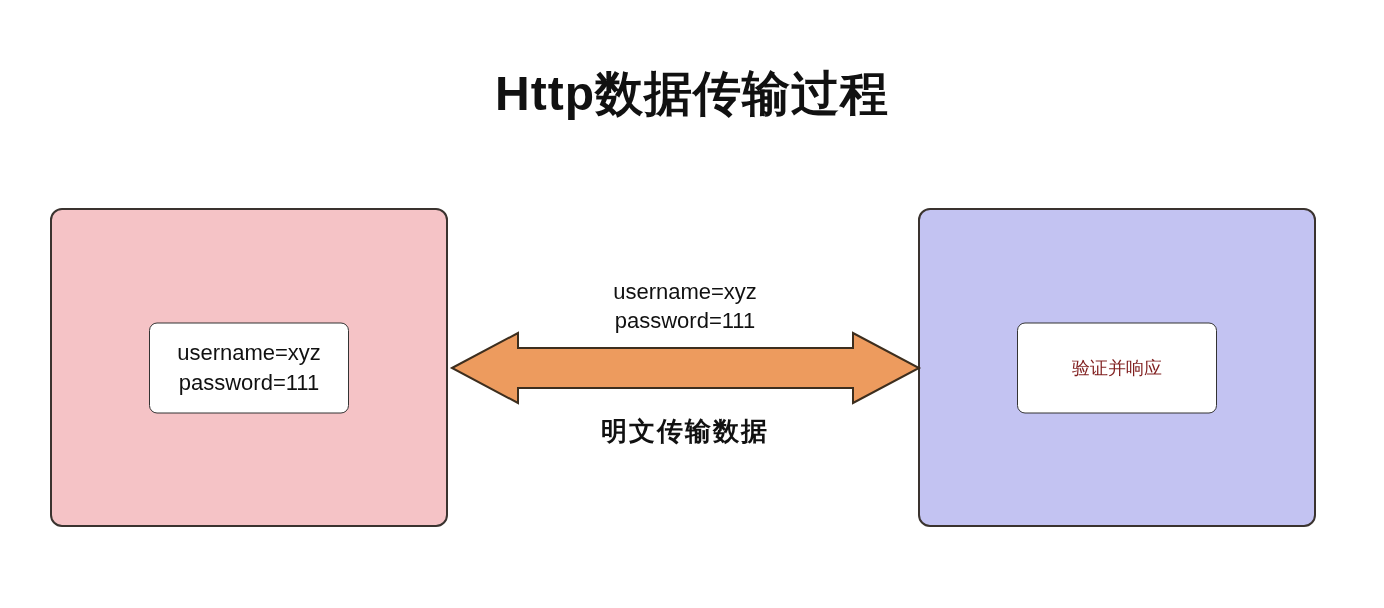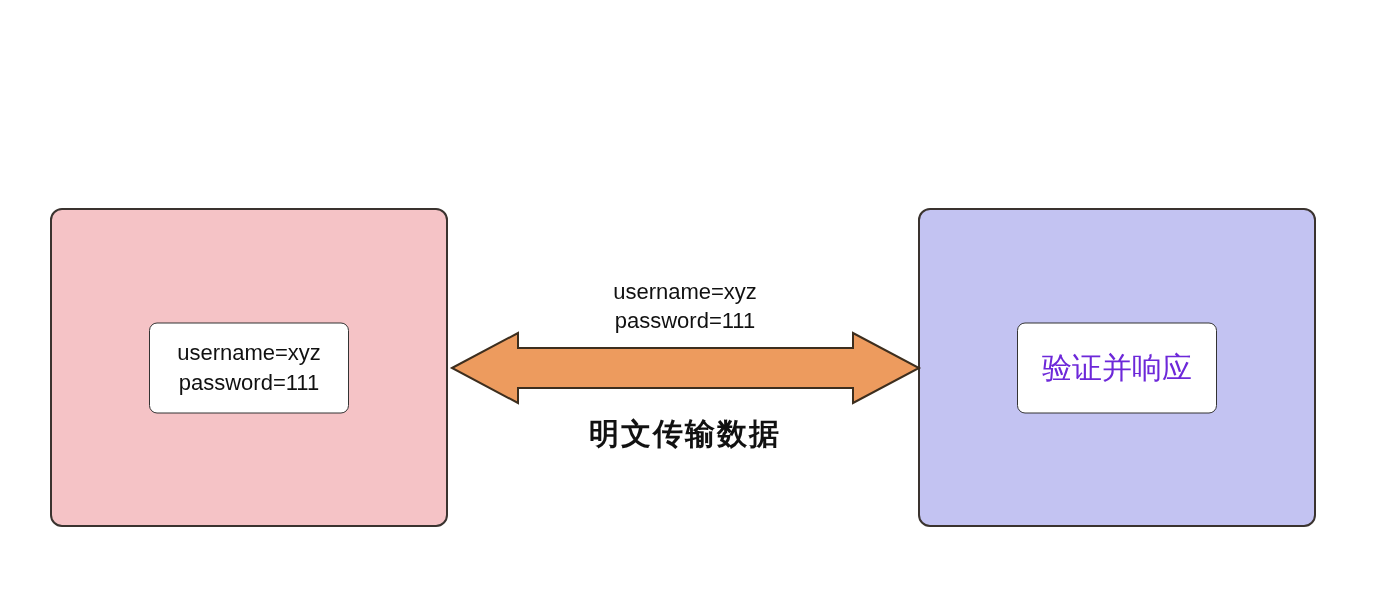--- a/index.html
+++ b/index.html
@@ -53,22 +53,22 @@
     align-items: center;
     justify-content: center;
     text-align: center;
   }
   .cred-line {
     font-size: 22px;
     line-height: 30px;
     color: #111111;
   }
   .server-label {
-    font-size: 30px;
-    color: #6d28d9;
+    font-size: 18px;
+    color: #7f1d1d;
   }
   .payload-text {
     position: absolute;
     top: 277px;
     left: 560px;
     width: 250px;
     text-align: center;
     font-size: 22px;
     line-height: 29px;
     color: #111111;
@@ -80,39 +80,40 @@
     width: 1384px;
     height: 608px;
     pointer-events: none;
   }
   .arrow-caption {
     position: absolute;
     top: 414px;
     left: 535px;
     width: 300px;
     text-align: center;
-    font-size: 30px;
+    font-size: 26px;
     font-weight: 600;
     color: #111111;
     letter-spacing: 2px;
   }
   .watermark {
     position: absolute;
     right: 12px;
     top: 570px;
     font-size: 18px;
     color: #d6d6d6;
     letter-spacing: 1px;
   }
 </style>
 </head>
 <body>
 
 <div class="canvas">
 
+  <div class="diagram-title">Http数据传输过程</div>
 
   <div class="node-box client" style="background-color: rgb(245, 195, 198);">
     <div class="inner-card">
       <div class="cred-line">username=xyz</div>
       <div class="cred-line">password=111</div>
     </div>
   </div>
 
   <div class="node-box server" style="background-color: rgb(195, 195, 242);">
     <div class="inner-card">

